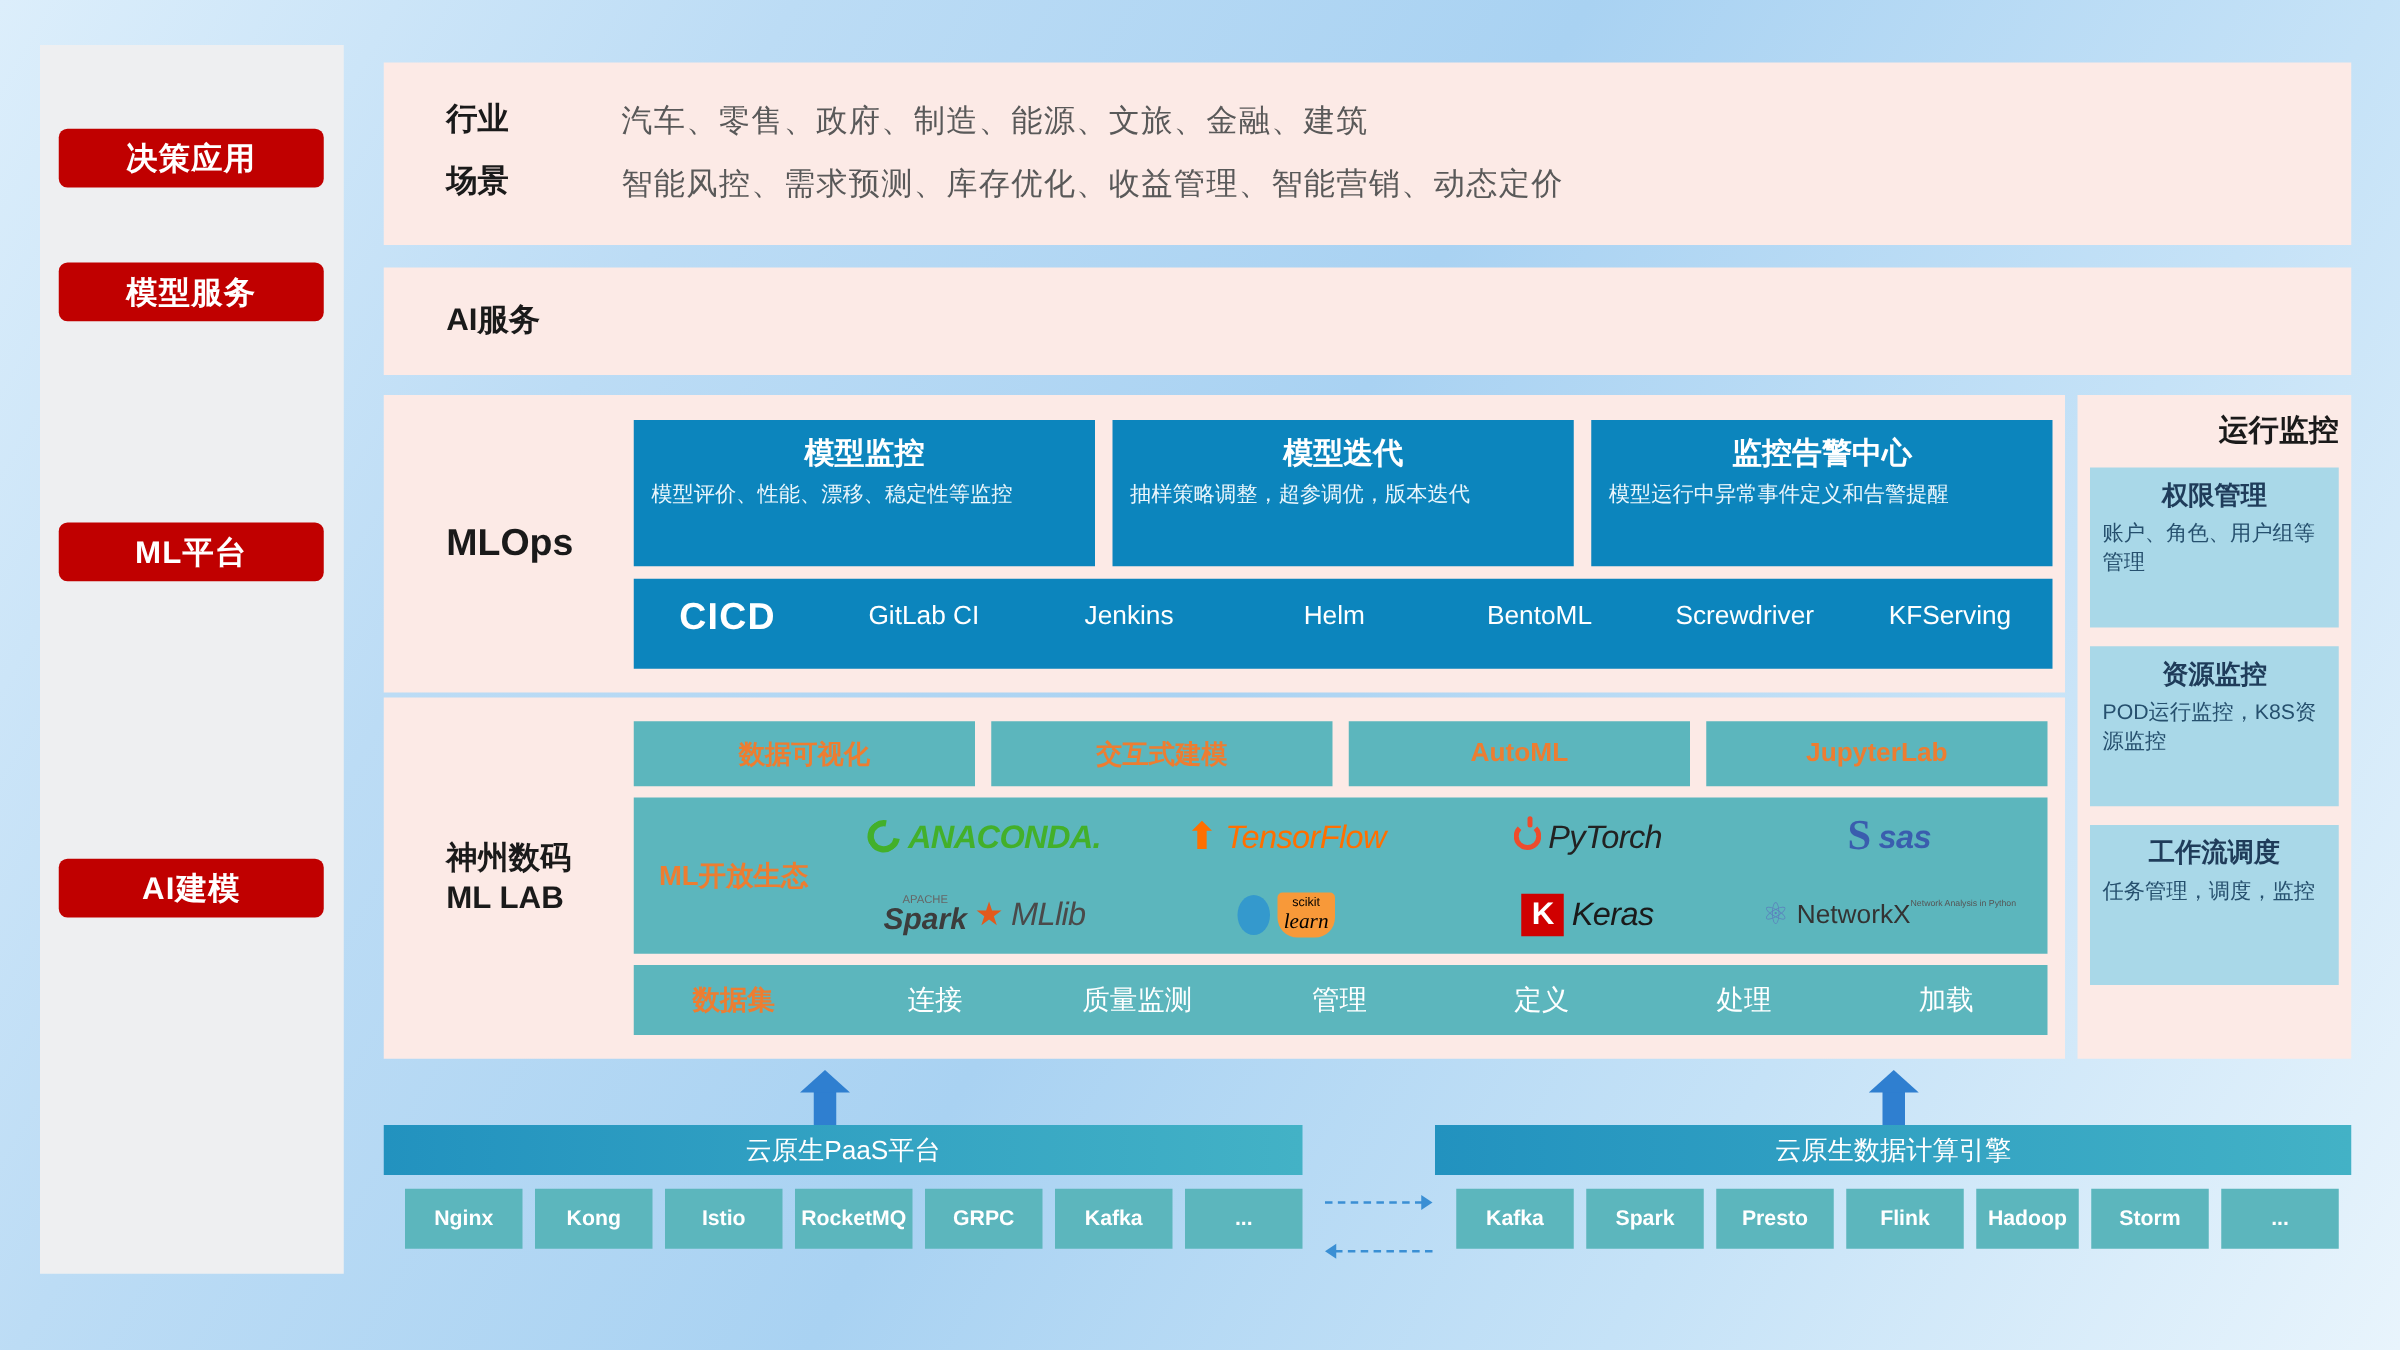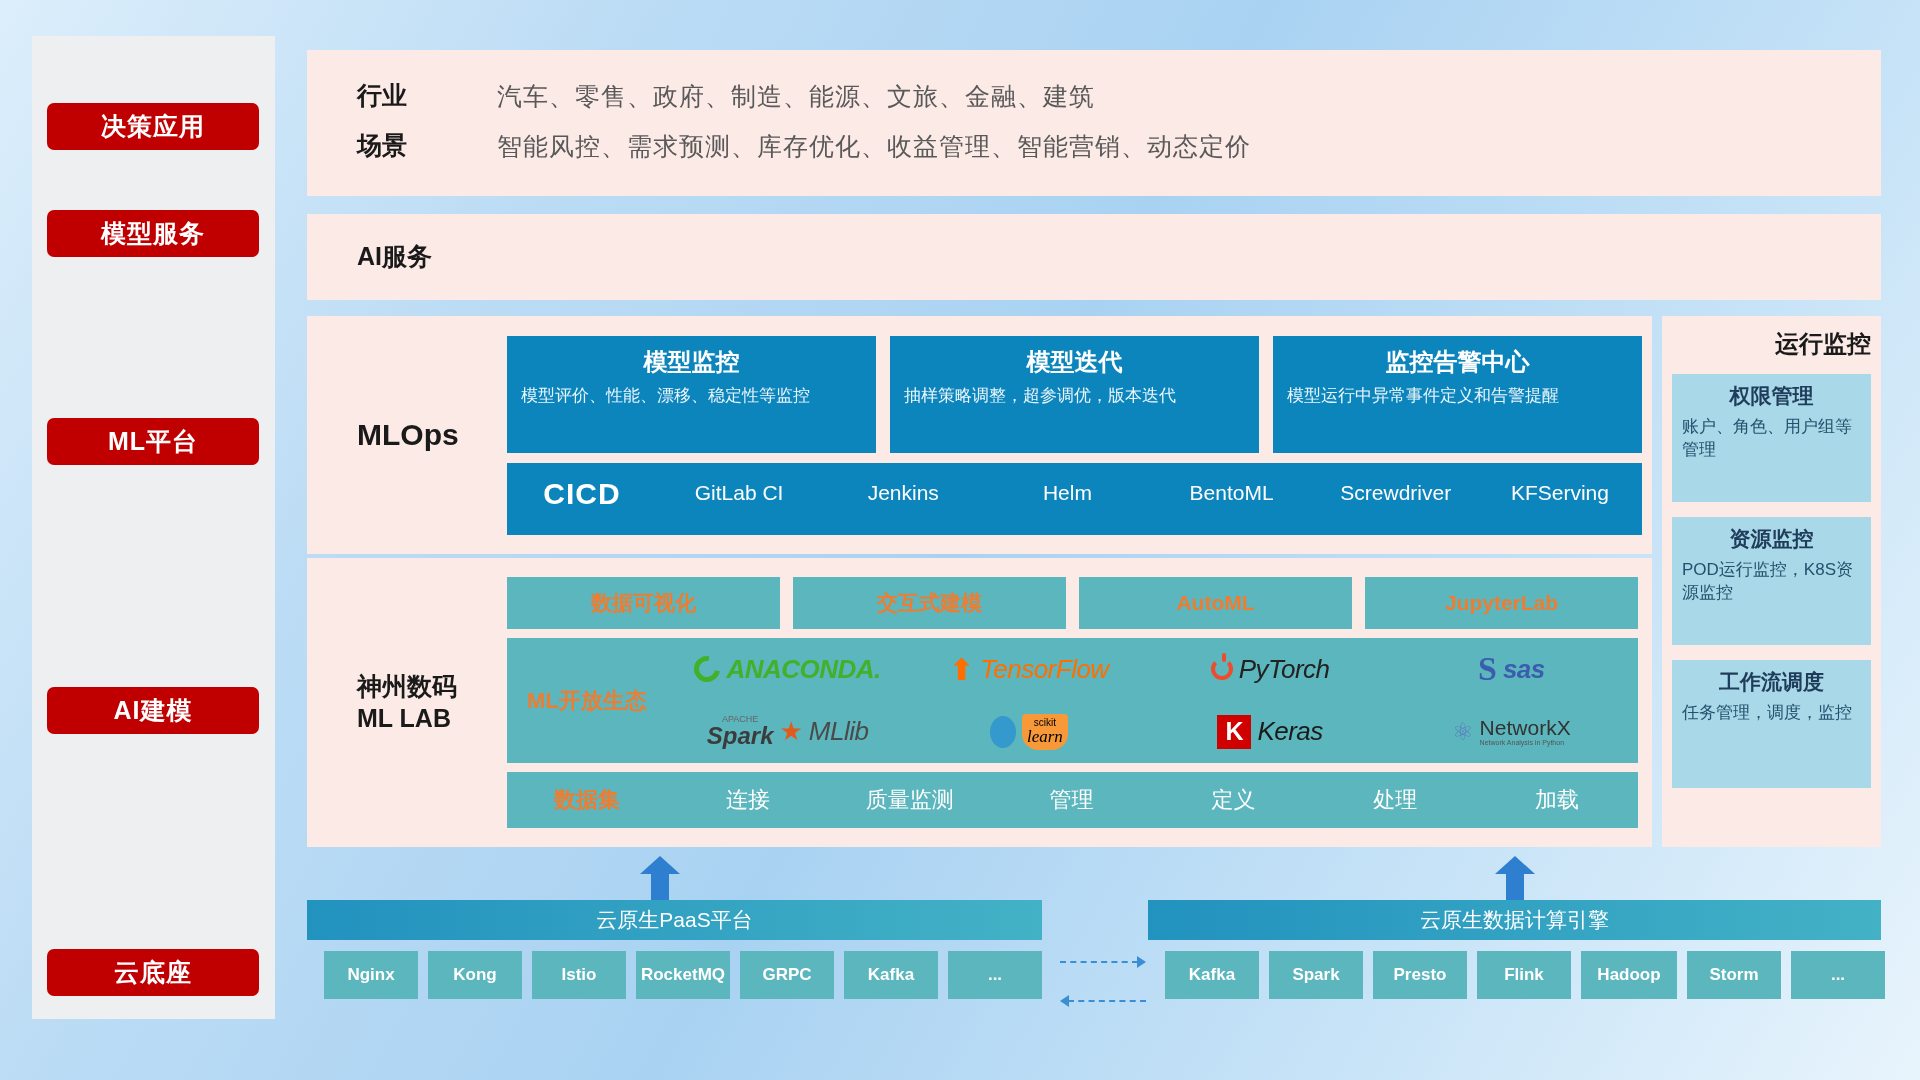--- a/index.html
+++ b/index.html
@@ -326,23 +326,20 @@
         <span>决策应用</span>
       </div>
     <div class="stage-chip" style="top:174px">
         <span>模型服务</span>
       </div>
     <div class="stage-chip" style="top:382px">
         <span>ML平台</span>
       </div>
     <div class="stage-chip" style="top:651px">
         <span>AI建模</span>
-      </div>
-    <div class="stage-chip" style="top:913px">
-        <span>云底座</span>
       </div>
   </div>
 
   <div class="band" id="band-industry">
     <div class="rowline">
       <div class="band-label kw">行业</div>
       <div class="kv">汽车、零售、政府、制造、能源、文旅、金融、建筑</div>
     </div>
     <div class="rowline">
       <div class="band-label kw">场景</div>
@@ -437,21 +434,21 @@
             </span>
           </div>
 
           <div class="logo">
             <span class="keras-k">K</span>
             <span class="logo-txt" style="color:#1a1a1a">Keras</span>
           </div>
 
           <div class="logo">
             <span class="nx-mark">⚛</span>
-            <span style="display:flex;flex-direction:column;line-height:1.1">
+            <span style="display:flex;line-height:1.1">
               <span style="font-size:21px;color:#333">NetworkX</span>
               <span style="font-size:7px;color:#555">Network Analysis in Python</span>
             </span>
           </div>
 
         </div>
       </div>
 
       <div class="ds-row">
         <div class="ds-label">数据集</div>
@@ -513,18 +510,18 @@
     <div class="cloud-chip" style="width:94px">GRPC</div>
     <div class="cloud-chip" style="width:94px">Kafka</div>
     <div class="cloud-chip" style="width:94px">...</div>
   </div>
 
   <div class="chip-strip" id="data-chips">
     <div class="cloud-chip" style="width:94px">Kafka</div>
     <div class="cloud-chip" style="width:94px">Spark</div>
     <div class="cloud-chip" style="width:94px">Presto</div>
     <div class="cloud-chip" style="width:94px">Flink</div>
-    <div class="cloud-chip" style="width:96px">Hadoop</div>
+    <div class="cloud-chip" style="width:82px">Hadoop</div>
     <div class="cloud-chip" style="width:94px">Storm</div>
     <div class="cloud-chip" style="width:94px">...</div>
   </div>
 
 </div>
 
 </body></html>

